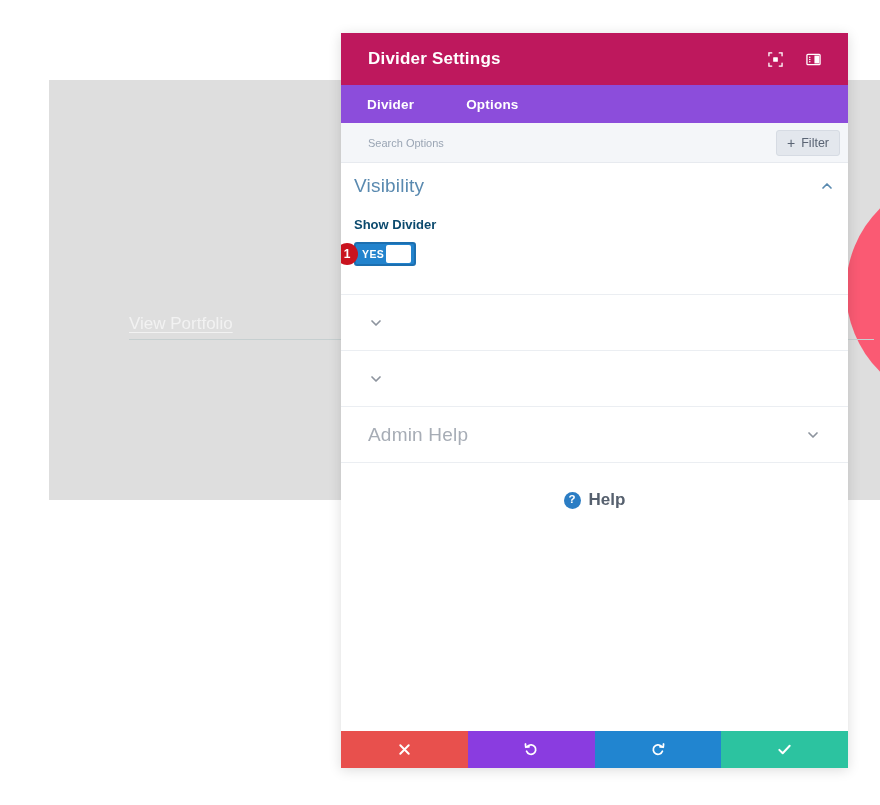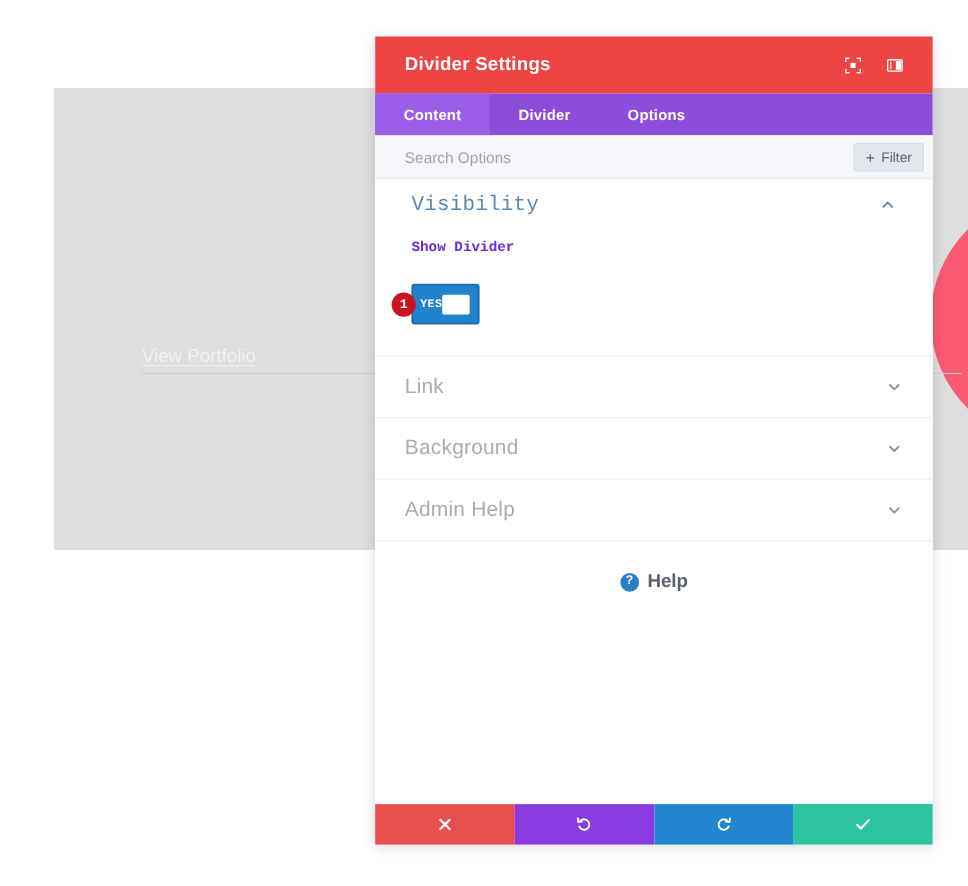--- a/index.html
+++ b/index.html
@@ -79,21 +79,21 @@
     background: #ffffff;
     box-shadow: 0 2px 12px rgba(0,0,0,0.14);
     display: flex;
     flex-direction: column;
     overflow: hidden;
   }
 
   
   .modal-header {
     height: 52px;
-    background: #ef4444;
+    background: #be185d;
     display: flex;
     align-items: center;
     padding: 0 22px 0 27px;
     flex: none;
   }
   .modal-title {
     color: #ffffff;
     font-size: 17px;
     font-weight: 600;
     flex: 1;
@@ -143,21 +143,21 @@
     padding: 0 6px 0 27px;
     flex: none;
     position: relative;
   }
   .search-input {
     flex: 1;
     border: none;
     outline: none;
     background: transparent;
     font-family: "Liberation Sans", sans-serif;
-    font-size: 14px;
+    font-size: 11px;
     color: #4a5568;
     padding: 0;
     height: 100%;
   }
   .search-input::placeholder {
     color: #9aa5b4;
     opacity: 1;
   }
   .filter-button {
     display: flex;
@@ -182,24 +182,23 @@
 
   
   .modal-body {
     flex: 1;
     background: #ffffff;
     overflow: hidden;
   }
 
   
   .section-open {
-    padding: 0 33px;
+    padding: 0 13px;
     border-bottom: 1px solid #ebeef2;
     position: relative;
-    font-family: Liberation Mono, monospace;
   }
   .section-open-header {
     display: flex;
     align-items: center;
     height: 46px;
     cursor: pointer;
   }
   .section-open-title {
     flex: 1;
     font-size: 19px;
@@ -213,40 +212,41 @@
     display: flex;
     align-items: center;
     justify-content: center;
   }
   .section-open-body {
     padding: 8px 0 28px 0;
   }
   .field-label {
     font-size: 13px;
     font-weight: 700;
-    color: #6d28d9;
-    margin-bottom: 26px;
+    color: #0c4a6e;
+    margin-bottom: 10px;
   }
 
   
   .toggle-wrap {
     position: relative;
     display: inline-block;
   }
   .toggle {
     display: inline-flex;
     align-items: center;
     width: 62px;
-    height: 37px;
+    height: 24px;
     background: #2283cd;
     border: 2px solid #1c6fb0;
     border-radius: 3px;
     cursor: pointer;
     box-sizing: border-box;
     padding: 0 3px;
+    justify-content: space-between;
   }
   .toggle-text {
     color: #ffffff;
     font-size: 10.5px;
     font-weight: 700;
     letter-spacing: 0.4px;
     padding-left: 3px;
   }
   .toggle-knob {
     width: 25px;
@@ -357,21 +357,20 @@
         <rect x="1" y="2.5" width="14" height="11" rx="1" fill="none" stroke="#ffffff" stroke-width="1.4"></rect>
         <rect x="9" y="3.8" width="5" height="8.4" fill="#ffffff"></rect>
         <circle cx="4" cy="5.6" r="0.85" fill="#ffffff"></circle>
         <circle cx="4" cy="8" r="0.85" fill="#ffffff"></circle>
         <circle cx="4" cy="10.4" r="0.85" fill="#ffffff"></circle>
       </svg>
     </div>
   </div>
 
   <div class="modal-tabs">
-    <div class="tab active">Content</div>
     <div class="tab">Divider</div>
     <div class="tab">Options</div>
   </div>
 
   <div class="search-row">
     <input class="search-input" type="text" placeholder="Search Options" style="">
     <div class="filter-button">
       <span class="filter-plus">+</span>
       <span>Filter</span>
     </div>
@@ -394,30 +393,28 @@
           <div class="step-badge">1</div>
           <div class="toggle">
             <span class="toggle-text">YES</span>
             <span class="toggle-knob"></span>
           </div>
         </div>
       </div>
     </div>
 
     <div class="section-closed">
-      <div class="section-closed-title">Link</div>
       <div class="chev">
         <svg width="14" height="14" viewBox="0 0 14 14">
           <path d="M3 5l4 4 4-4" fill="none" stroke="#8d949e" stroke-width="1.7" stroke-linecap="round" stroke-linejoin="round"></path>
         </svg>
       </div>
     </div>
 
     <div class="section-closed">
-      <div class="section-closed-title">Background</div>
       <div class="chev">
         <svg width="14" height="14" viewBox="0 0 14 14">
           <path d="M3 5l4 4 4-4" fill="none" stroke="#8d949e" stroke-width="1.7" stroke-linecap="round" stroke-linejoin="round"></path>
         </svg>
       </div>
     </div>
 
     <div class="section-closed">
       <div class="section-closed-title">Admin Help</div>
       <div class="chev">

